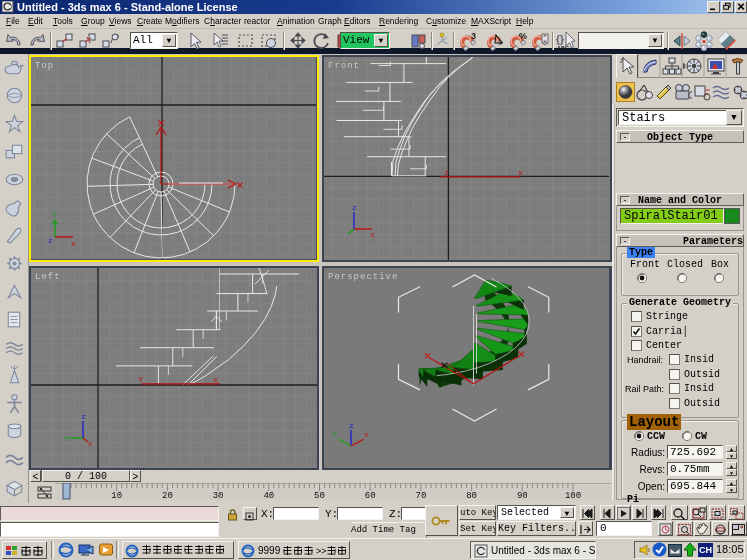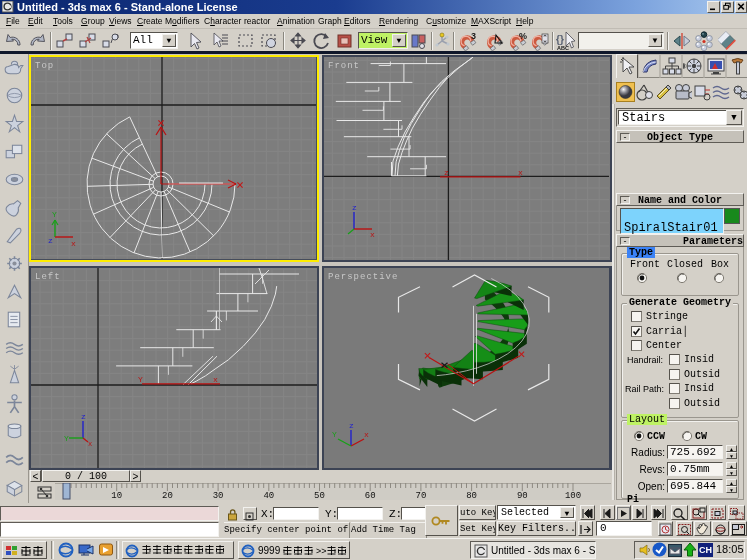--- a/index.html
+++ b/index.html
@@ -51,21 +51,21 @@
  <span class="abs" style="left:204px">C<u>h</u>aracter</span>
  <span class="abs" style="left:244px">reactor</span>
  <span class="abs" style="left:277px"><u>A</u>nimation</span>
  <span class="abs" style="left:318px">Graph <u>E</u>ditors</span>
  <span class="abs" style="left:379px"><u>R</u>endering</span>
  <span class="abs" style="left:426px">C<u>u</u>stomize</span>
  <span class="abs" style="left:471px"><u>M</u>AXScript</span>
  <span class="abs" style="left:516px"><u>H</u>elp</span>
  </div>
 
-<div class="abs" style="left:0;top:29px;width:747px;height:25px;background:#d4d0c8;border-bottom:3px solid #0f172a">
+<div class="abs" style="left:0;top:29px;width:747px;height:25px;background:#d4d0c8;border-bottom:6px solid #0f172a">
 <div class="abs" style="left:4px;top:2px;width:20px;height:21px"><svg width="20" height="21" viewBox="0 0 20 21">
         <path d="M16 14 A7.5 7.5 0 0 0 6.2 6.5 L4 3.5 L2.5 10.5 L9.5 10 L7.8 8.2 A5.5 5.5 0 0 1 13.8 14 Z" fill="#b2b8c6" stroke="#4a4a52" stroke-width="0.9"></path>
       </svg></div>
     <div class="abs" style="left:27px;top:2px;width:20px;height:21px"><svg width="20" height="21" viewBox="0 0 20 21">
         <path d="M4 14 A7.5 7.5 0 0 1 13.8 6.5 L16 3.5 L17.5 10.5 L10.5 10 L12.2 8.2 A5.5 5.5 0 0 0 6.2 14 Z" fill="#b2b8c6" stroke="#4a4a52" stroke-width="0.9"></path>
       </svg></div>
     <div class="abs" style="left:50px;top:3px;width:1px;height:18px;background:#8a877f"></div>
     <div class="abs" style="left:51px;top:3px;width:1px;height:18px;background:#f2f1ee"></div>
     <div class="abs" style="left:55px;top:2px;width:20px;height:21px"><svg width="20" height="21" viewBox="0 0 20 21">
         <rect x="2" y="10" width="6" height="6" fill="#d8dce8" stroke="#4a4a52"></rect>
@@ -103,21 +103,21 @@
         <path d="M10 2 L10 17 M3 9.5 L17 9.5 M10 2 l-2.5 3 h5 Z M10 17 l-2.5 -3 h5 Z M3 9.5 l3 -2.5 v5 Z M17 9.5 l-3 -2.5 v5 Z" stroke="#4a4a52" fill="#4a4a52" stroke-width="1.1"></path>
       </svg></div>
     <div class="abs" style="left:312px;top:2px;width:20px;height:21px"><svg width="20" height="21" viewBox="0 0 20 21">
         <path d="M15 6 A7 7 0 1 0 16 12" stroke="#4a4a52" stroke-width="1.8" fill="none"></path>
         <path d="M13 2 L17 7 L11 8 Z" fill="#4a4a52"></path>
       </svg></div>
     <div class="abs" style="left:335px;top:2px;width:20px;height:21px"><svg width="20" height="21" viewBox="0 0 20 21">
         <rect x="3" y="4" width="13" height="12" fill="#b85048" stroke="#703028"></rect>
         <rect x="6" y="7" width="7" height="6" fill="#e8c0b8" stroke="#703028" stroke-width="0.6"></rect>
       </svg></div>
-    <div class="abs fld mono" style="left:358px;top:3px;width:50px;height:17px;font-size:11px;padding:1px 2px;background:#bef264">View<span class="dd">▼</span></div>
+    <div class="abs fld mono" style="left:340px;top:3px;width:50px;height:17px;font-size:11px;padding:1px 2px;background:#22c55e">View<span class="dd">▼</span></div>
     <div class="abs" style="left:409px;top:2px;width:20px;height:21px"><svg width="20" height="21" viewBox="0 0 20 21">
         <rect x="3" y="4" width="6" height="12" fill="#6878c8" stroke="#4a4a52"></rect>
         <rect x="10" y="4" width="6" height="8" fill="#c86060" stroke="#4a4a52"></rect>
         <circle cx="13" cy="15" r="2.5" fill="#e0e0e8" stroke="#4a4a52"></circle>
       </svg></div>
     <div class="abs" style="left:431px;top:3px;width:1px;height:18px;background:#8a877f"></div>
     <div class="abs" style="left:432px;top:3px;width:1px;height:18px;background:#f2f1ee"></div>
     <div class="abs" style="left:433px;top:2px;width:20px;height:21px"><svg width="20" height="21" viewBox="0 0 20 21">
         <path d="M9 4 v6 M9 10 l-5 4 M9 10 l6 3 M9 10 l5 -4" stroke="#9aa0ae" stroke-width="1.5" fill="none"></path>
         <circle cx="9" cy="4" r="2" fill="#e8c820" stroke="#807010" stroke-width="0.6"></circle>
@@ -724,21 +724,21 @@
     </div>
     <div class="abs out" style="left:4px;top:76px;width:128px;height:13px;background:#c5c1b9">
       <div class="abs in" style="left:3px;top:2px;width:10px;height:8px;background:#d4d0c8;font-size:9px;line-height:6px;text-align:center">-</div>
       <div class="abs mono" style="left:0;top:0;width:100%;text-align:center;font-size:10px;font-weight:bold;line-height:13px">Object Type</div>
     </div>
     <div class="abs out" style="left:4px;top:139px;width:128px;height:13px;background:#c5c1b9">
       <div class="abs in" style="left:3px;top:2px;width:10px;height:8px;background:#d4d0c8;font-size:9px;line-height:6px;text-align:center">-</div>
       <div class="abs mono" style="left:0;top:0;width:100%;text-align:center;font-size:10px;font-weight:bold;line-height:13px">Name and Color</div>
     </div>
     <div class="abs" style="left:4px;top:152px;width:128px;height:25px;border:1px solid #9a968e;border-top:none">
-      <div class="abs fld mono" style="left:3px;top:2px;width:104px;height:16px;font-size:12px;padding:12px 3px;background:#7dd3fc">SpiralStair01</div>
+      <div class="abs fld mono" style="left:3px;top:2px;width:104px;height:16px;font-size:12px;padding:0px 3px;background:#84cc16">SpiralStair01</div>
       <div class="abs" style="left:107px;top:2px;width:16px;height:16px;background:#18891c;border:1px solid #555"></div>
     </div>
     <div class="abs out" style="left:4px;top:180px;width:128px;height:13px;background:#c5c1b9">
       <div class="abs in" style="left:3px;top:2px;width:10px;height:8px;background:#d4d0c8;font-size:9px;line-height:6px;text-align:center">-</div>
       <div class="abs mono" style="left:0;top:0;width:100%;text-align:right;font-size:10px;font-weight:bold;line-height:13px">Parameters</div>
     </div>
     <div class="abs" style="left:4px;top:193px;width:128px;height:253px;border:1px solid #9a968e;border-top:none">
       <div class="abs" style="left:4px;top:6px;width:118px;height:43px;border:1px solid #9a968e;border-radius:2px;box-shadow:1px 1px 0 #f2f1ee inset"></div>
       <div class="abs mono" style="left:10px;top:0px;font-size:10px;font-weight:bold;background:#3b82f6;padding:0 2px;white-space:nowrap">Type</div>
       <div class="abs mono" style="left:13px;top:12px;font-size:10px">Front</div>
@@ -791,21 +791,21 @@
         <rect x="0.5" y="0.5" width="10" height="10" fill="#f6f4f0" stroke="#807c74"></rect>
         <path d="M0.5 10.5 V0.5 H10.5" fill="none" stroke="#55524c"></path>
       </svg>
       <div class="abs mono" style="left:67px;top:136px;font-size:10px">Insid</div>
       <svg class="abs" style="left:52px;top:151px" width="12" height="12">
         <rect x="0.5" y="0.5" width="10" height="10" fill="#f6f4f0" stroke="#807c74"></rect>
         <path d="M0.5 10.5 V0.5 H10.5" fill="none" stroke="#55524c"></path>
       </svg>
       <div class="abs mono" style="left:67px;top:151px;font-size:10px">Outsid</div>
       <div class="abs" style="left:4px;top:173px;width:118px;height:79px;border:1px solid #9a968e;border-radius:2px;box-shadow:1px 1px 0 #f2f1ee inset"></div>
-      <div class="abs mono" style="left:10px;top:167px;font-size:10px;font-weight:normal;background:#bef264;padding:0 2px;white-space:nowrap">Layout</div>
+      <div class="abs mono" style="left:10px;top:167px;font-size:14px;font-weight:bold;background:#a16207;padding:0 2px;white-space:nowrap">Layout</div>
       <svg class="abs" style="left:17px;top:184px" width="11" height="11">
         <circle cx="5" cy="5" r="4.6" fill="#f6f4f0" stroke="#807c74"></circle>
         <path d="M1.2 7 A4.6 4.6 0 0 1 7 1.2" fill="none" stroke="#55524c"></path>
         <circle cx="5" cy="5" r="2.4" fill="#101010"></circle>
       </svg>
       <div class="abs mono" style="left:30px;top:184px;font-size:10px;font-weight:bold">CCW</div>
       <svg class="abs" style="left:65px;top:184px" width="11" height="11">
         <circle cx="5" cy="5" r="4.6" fill="#f6f4f0" stroke="#807c74"></circle>
         <path d="M1.2 7 A4.6 4.6 0 0 1 7 1.2" fill="none" stroke="#55524c"></path>
       </svg>
@@ -976,21 +976,20 @@
     <div class="abs btn" style="left:243px;top:4px;width:14px;height:13px"><svg width="12" height="11">
         <rect x="2" y="2" width="7" height="7" fill="none" stroke="#303030"></rect>
         <circle cx="5.5" cy="5.5" r="1.5" fill="#303030"></circle>
       </svg></div>
     <div class="abs mono" style="left:261px;top:5px;font-size:11px">X:</div>
     <div class="abs fld" style="left:273px;top:4px;width:46px;height:13px;background:#fff"></div>
     <div class="abs mono" style="left:325px;top:5px;font-size:11px">Y:</div>
     <div class="abs fld" style="left:337px;top:4px;width:46px;height:13px;background:#fff"></div>
     <div class="abs mono" style="left:389px;top:5px;font-size:11px">Z:</div>
     <div class="abs fld" style="left:401px;top:4px;width:46px;height:13px;background:#fff"></div>
-    <div class="abs mono" style="left:224px;top:19px;width:126px;height:16px;font-size:9px;line-height:15px;border-right:1px solid #8a877f;border-top:1px solid #f2f1ee;white-space:nowrap">Specify center point of</div>
     <div class="abs mono" style="left:351px;top:19px;width:76px;height:16px;font-size:9px;line-height:15px;border-right:1px solid #8a877f;border-top:1px solid #f2f1ee;white-space:nowrap"> Add Time Tag</div>
     <div class="abs btn" style="left:425px;top:2px;width:33px;height:31px"><svg width="31" height="29">
         <circle cx="10" cy="15" r="3.6" fill="none" stroke="#b08820" stroke-width="1.8"></circle>
         <path d="M13.5 15 h10 m-3.5 0 v3.5 m-3.5 -3.5 v2.8" stroke="#b08820" stroke-width="1.8" fill="none"></path>
       </svg></div>
     <div class="abs btn mono" style="left:459px;top:2px;width:37px;height:15px;font-size:9px;line-height:14px;overflow:hidden;white-space:nowrap">uto Key</div>
     <div class="abs btn mono" style="left:459px;top:18px;width:37px;height:15px;font-size:9px;line-height:14px;text-align:center;overflow:hidden;white-space:nowrap">Set Key</div>
     <div class="abs fld mono" style="left:497px;top:2px;width:79px;height:15px;font-size:10px;padding:0 3px;line-height:13px;background:#fff">Selected<span class="dd">▼</span></div>
     <div class="abs btn mono" style="left:497px;top:18px;width:79px;height:15px;font-size:10px;line-height:14px;text-align:center;white-space:nowrap">Key Filters...</div>
     <div class="abs btn" style="left:580px;top:2px;width:15px;height:15px"><svg width="13" height="13" viewBox="0 0 13 13">

